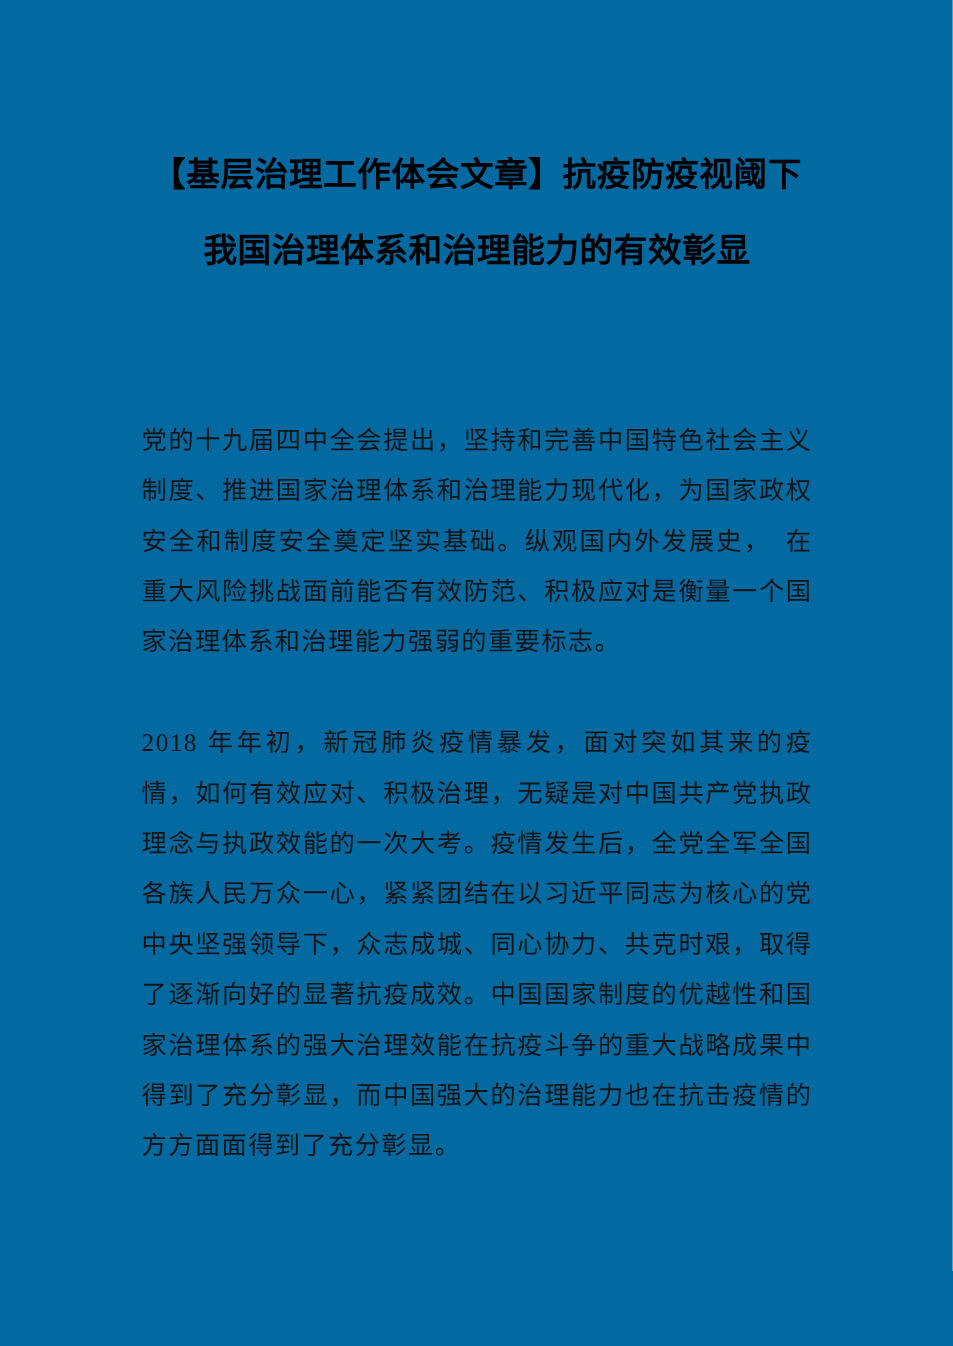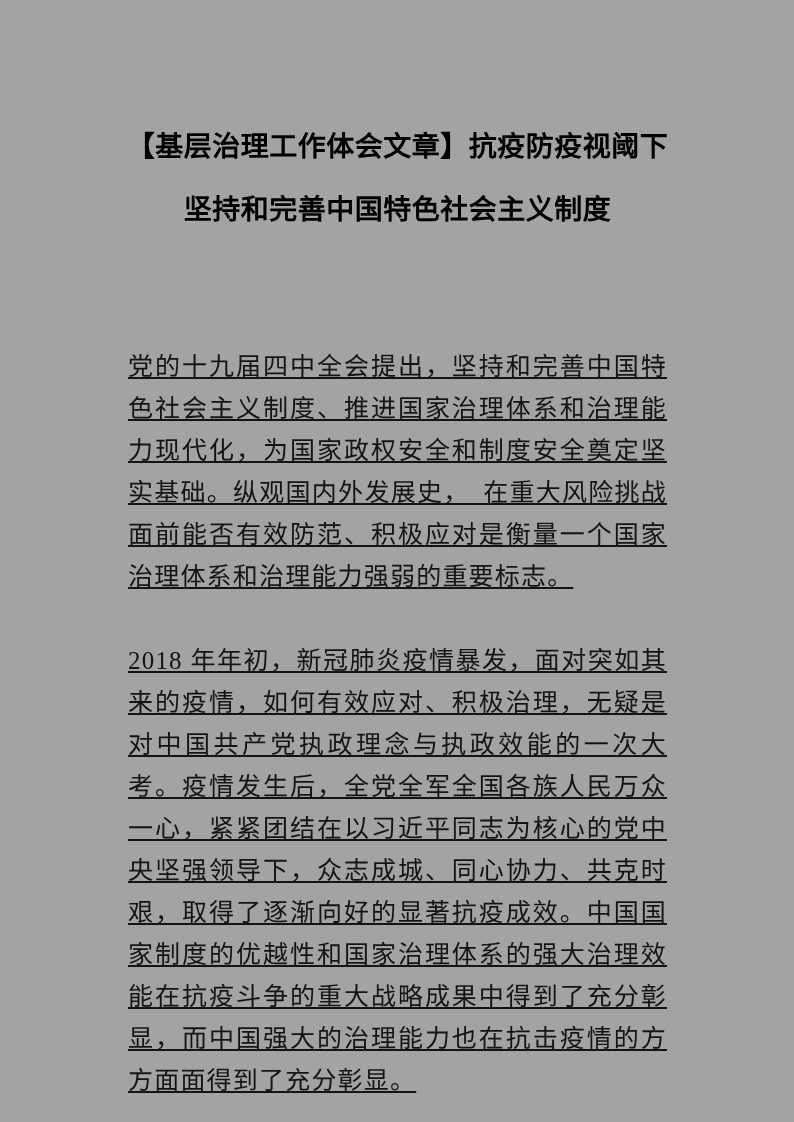--- a/index.html
+++ b/index.html
@@ -5,61 +5,60 @@
   html, body {
     margin: 0;
     padding: 0;
     background: #ffffff;
   }
   .page {
     position: relative;
     width: 794px;
     height: 1122px;
     margin: 0 auto;
-    background: #a3a3a3;
+    background: #0369a1;
     box-sizing: border-box;
     padding: 0 117px 0 118px;
     overflow: hidden;
     font-family: "Liberation Serif", "DejaVu Serif", serif;
   }
   .doc-title {
     margin: 115px 0 0 0;
     font-size: 28px;
     line-height: 63px;
     font-weight: 900;
     text-align: center;
     color: #000000;
     letter-spacing: 0.5px;
   }
   .doc-title .title-line {
     display: block;
   }
   .body-paragraph {
-    margin: 10px;
-    font-size: 25px;
+    margin: 0;
+    font-size: 21px;
     line-height: 42px;
     letter-spacing: 1.2px;
     color: #141414;
     text-align: justify;
     text-align-last: left;
     text-justify: inter-character;
-    text-decoration: underline;
   }
   .body-paragraph.first {
     margin-top: 105px;
   }
   .body-paragraph + .body-paragraph {
     margin-top: 42px;
   }
 </style>
 </head>
 <body>
 
 <div class="page">
   <h1 class="doc-title">
     <span class="title-line">【基层治理工作体会文章】抗疫防疫视阈下</span>
-    <span class="title-line">坚持和完善中国特色社会主义制度</span>
+    <span class="title-line">我国治理体系和治理能力的有效彰显</span>
   </h1>
 
   <p class="body-paragraph first">党的十九届四中全会提出，坚持和完善中国特色社会主义制度、推进国家治理体系和治理能力现代化，为国家政权安全和制度安全奠定坚实基础。纵观国内外发展史，　在重大风险挑战面前能否有效防范、积极应对是衡量一个国家治理体系和治理能力强弱的重要标志。</p>
 
   <p class="body-paragraph">2018 年年初，新冠肺炎疫情暴发，面对突如其来的疫情，如何有效应对、积极治理，无疑是对中国共产党执政理念与执政效能的一次大考。疫情发生后，全党全军全国各族人民万众一心，紧紧团结在以习近平同志为核心的党中央坚强领导下，众志成城、同心协力、共克时艰，取得了逐渐向好的显著抗疫成效。中国国家制度的优越性和国家治理体系的强大治理效能在抗疫斗争的重大战略成果中得到了充分彰显，而中国强大的治理能力也在抗击疫情的方方面面得到了充分彰显。</p>
 </div>
 
 </body></html>

